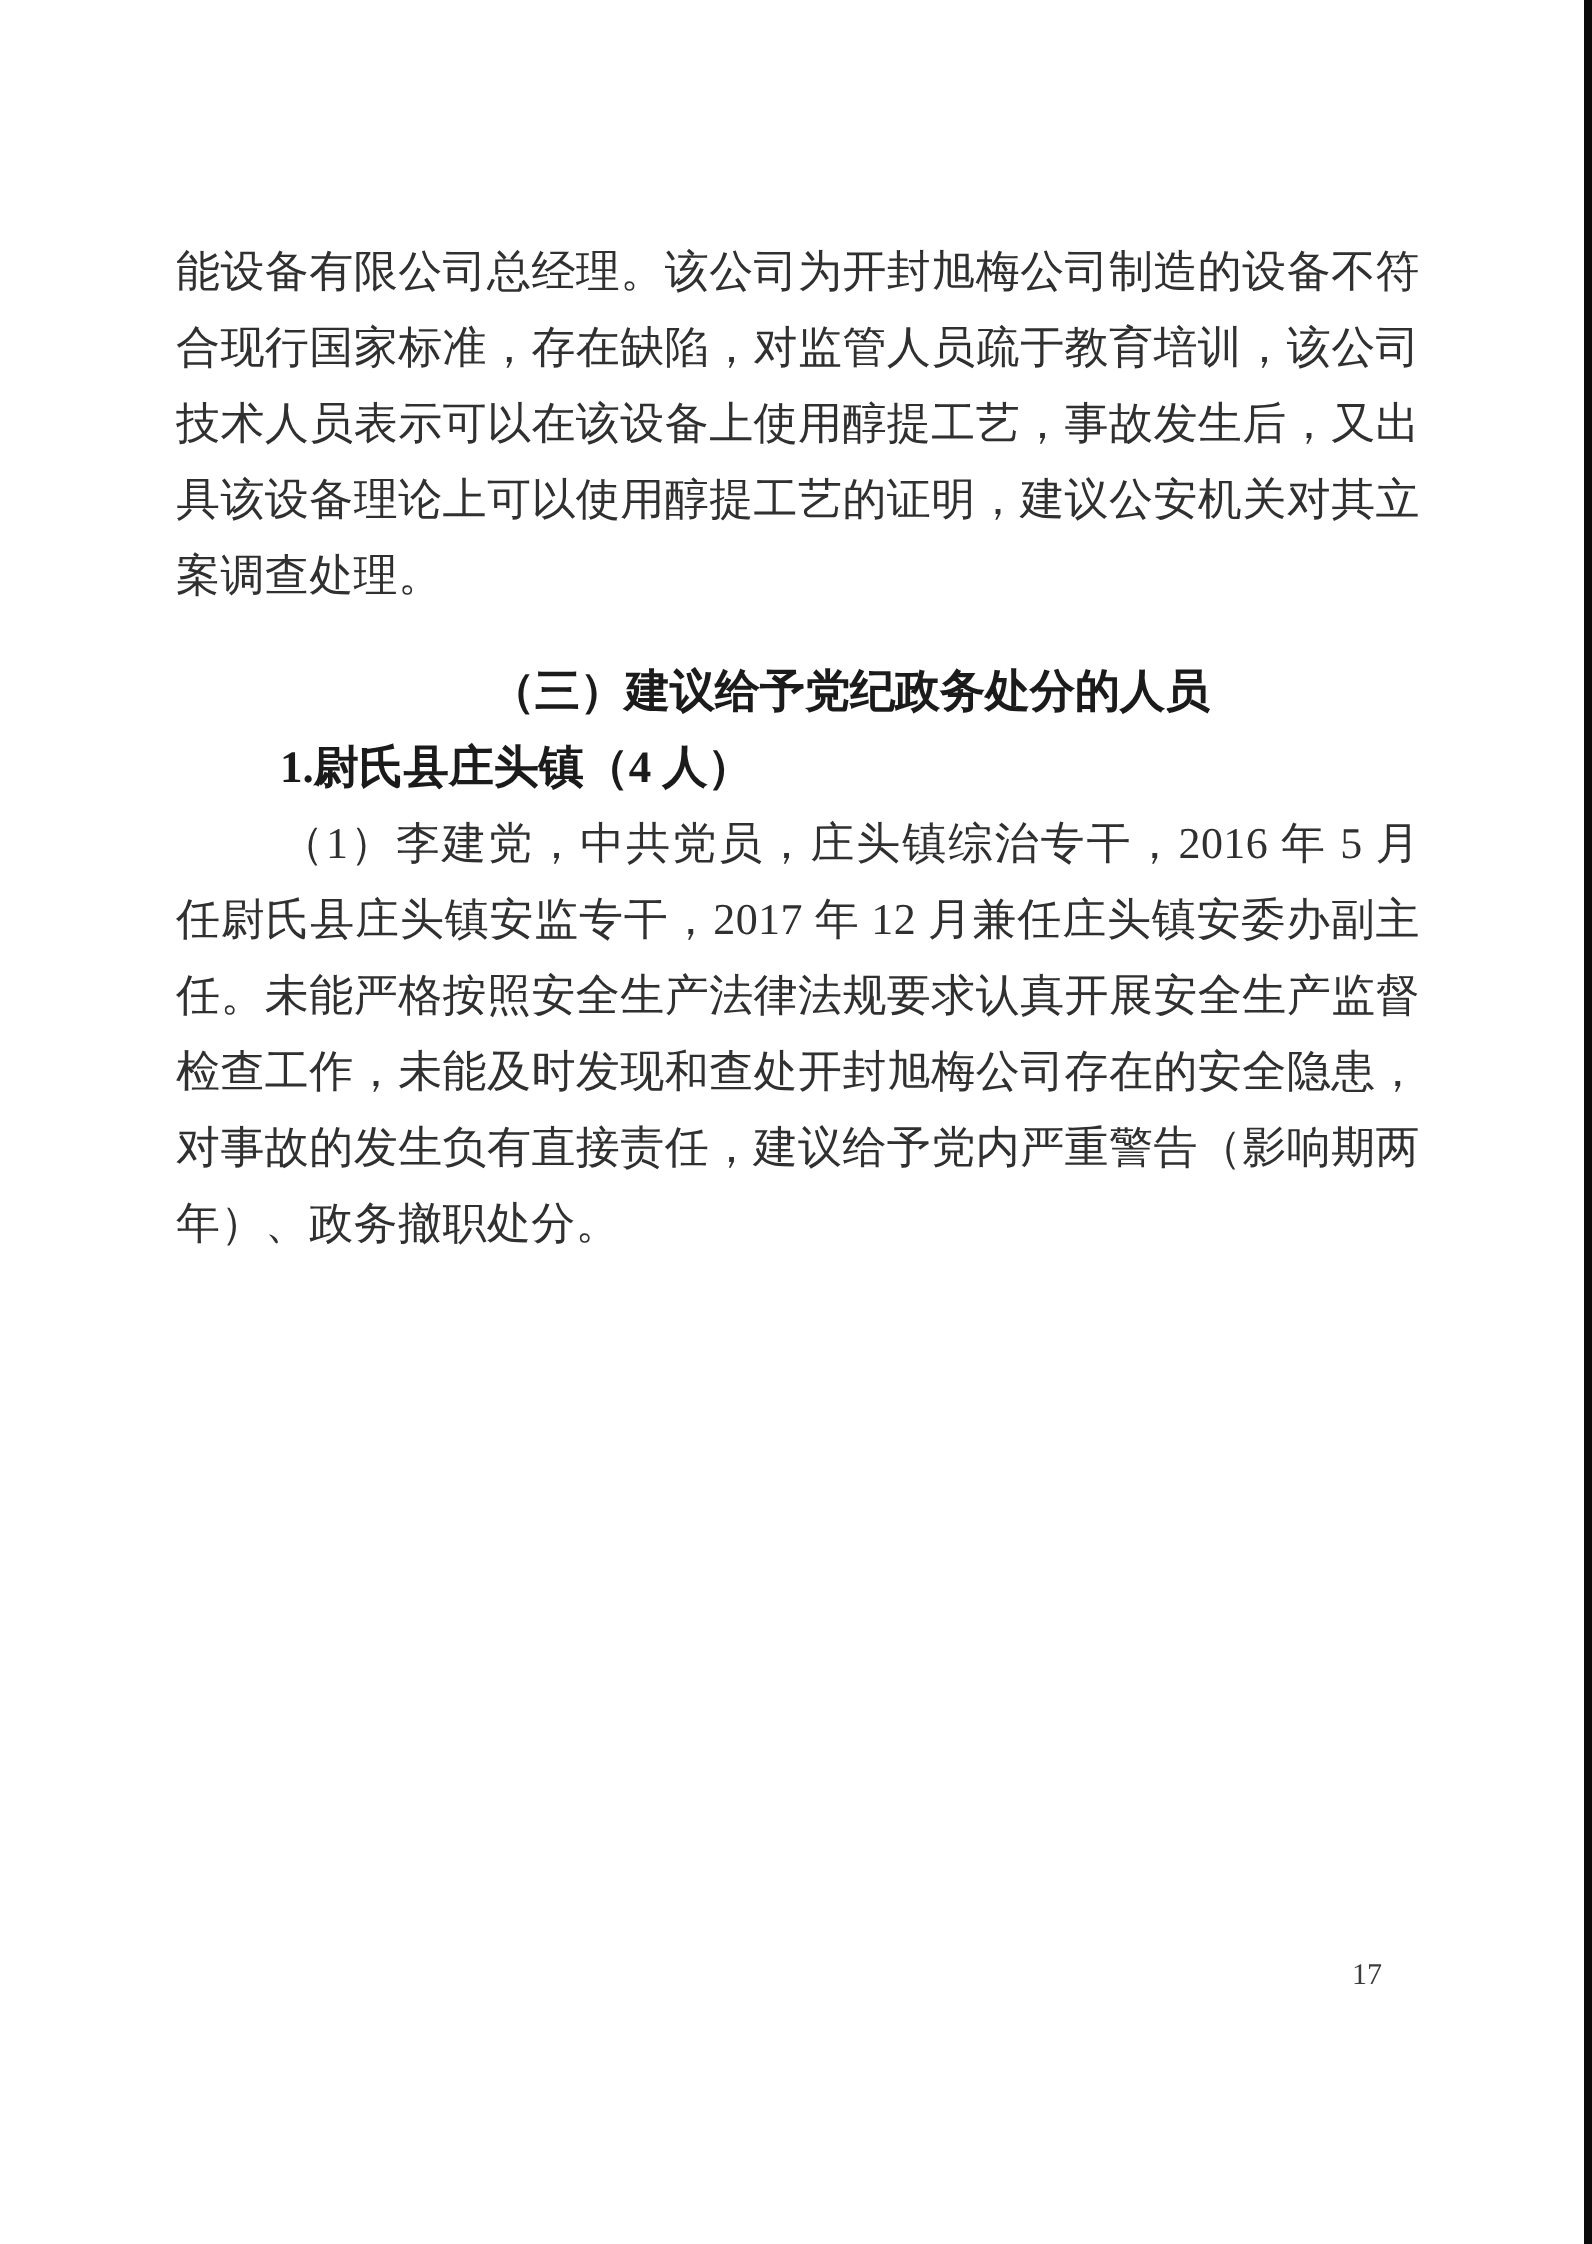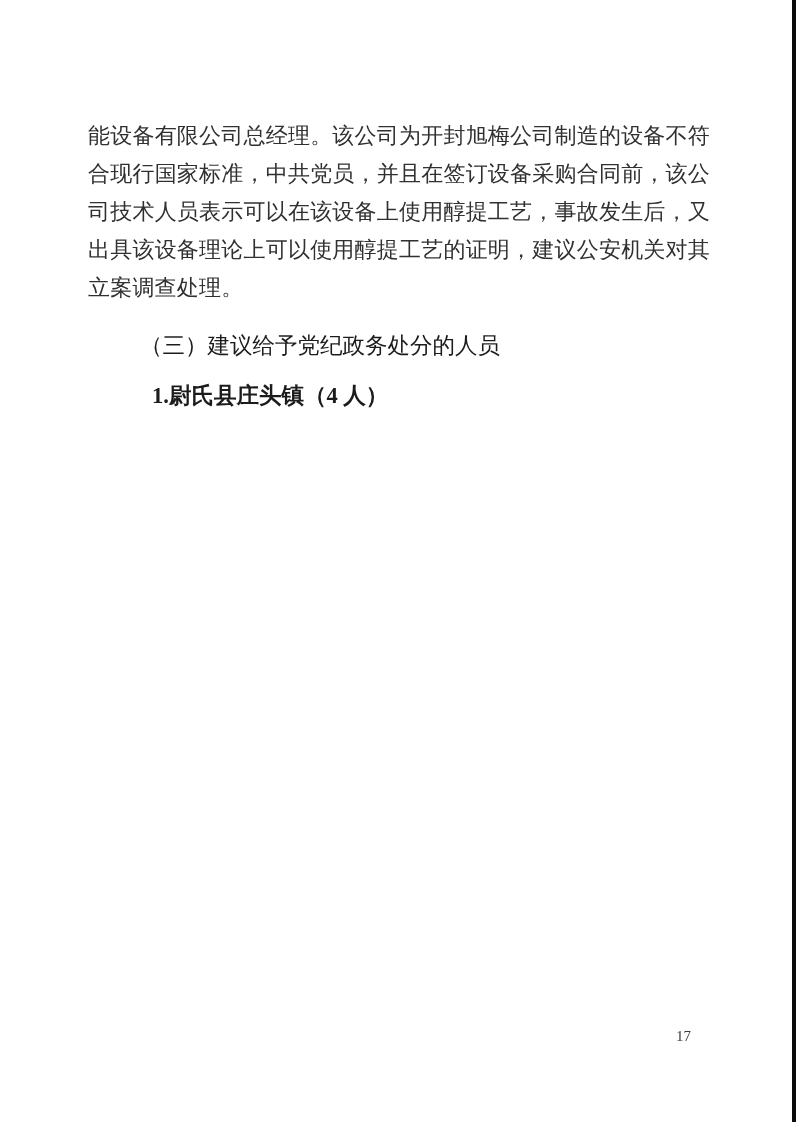--- a/index.html
+++ b/index.html
@@ -34,61 +34,63 @@
     text-align-last: left;
     letter-spacing: 0.2px;
   }
   .body-para.indent {
     text-indent: 52px;
   }
   .section-heading {
     margin: 20px 0 0 0;
     font-size: 22.5px;
     line-height: 38px;
-    font-weight: normal;
+    font-weight: bold;
     color: #1b1b1b;
     text-indent: 52px;
+    text-align: center;
   }
   .subsection-heading {
-    margin: 12px;
+    margin: 0;
     font-size: 22.5px;
     line-height: 38px;
     font-weight: bold;
     color: #1b1b1b;
     text-indent: 52px;
   }
   .page-number {
     position: absolute;
     left: 676px;
-    top: 1028px;
+    top: 980px;
     font-size: 15px;
     color: #3c3c3c;
   }
   .scan-edge {
     position: absolute;
     top: 0;
     right: 0;
     width: 4px;
     height: 1122px;
     background: #0b0b0b;
   }
 </style>
 </head>
 <body>
 
 <div class="page">
 
   <div class="page-content">
 
-    <p class="body-para">能设备有限公司总经理。该公司为开封旭梅公司制造的设备不符合现行国家标准，中共党员，并且在签订设备采购合同前，该公司技术人员表示可以在该设备上使用醇提工艺，事故发生后，又出具该设备理论上可以使用醇提工艺的证明，建议公安机关对其立案调查处理。</p>
+    <p class="body-para">能设备有限公司总经理。该公司为开封旭梅公司制造的设备不符合现行国家标准，存在缺陷，对监管人员疏于教育培训，该公司技术人员表示可以在该设备上使用醇提工艺，事故发生后，又出具该设备理论上可以使用醇提工艺的证明，建议公安机关对其立案调查处理。</p>
 
     <h2 class="section-heading">（三）建议给予党纪政务处分的人员</h2>
 
     <h3 class="subsection-heading">1.尉氏县庄头镇（4 人）</h3>
 
+    <p class="body-para indent">（1）李建党，中共党员，庄头镇综治专干，2016 年 5 月任尉氏县庄头镇安监专干，2017 年 12 月兼任庄头镇安委办副主任。未能严格按照安全生产法律法规要求认真开展安全生产监督检查工作，未能及时发现和查处开封旭梅公司存在的安全隐患，对事故的发生负有直接责任，建议给予党内严重警告（影响期两年）、政务撤职处分。</p>
 
 
 
   </div>
 
   <div class="page-number">17</div>
 
   <div class="scan-edge"></div>
 
 </div>

